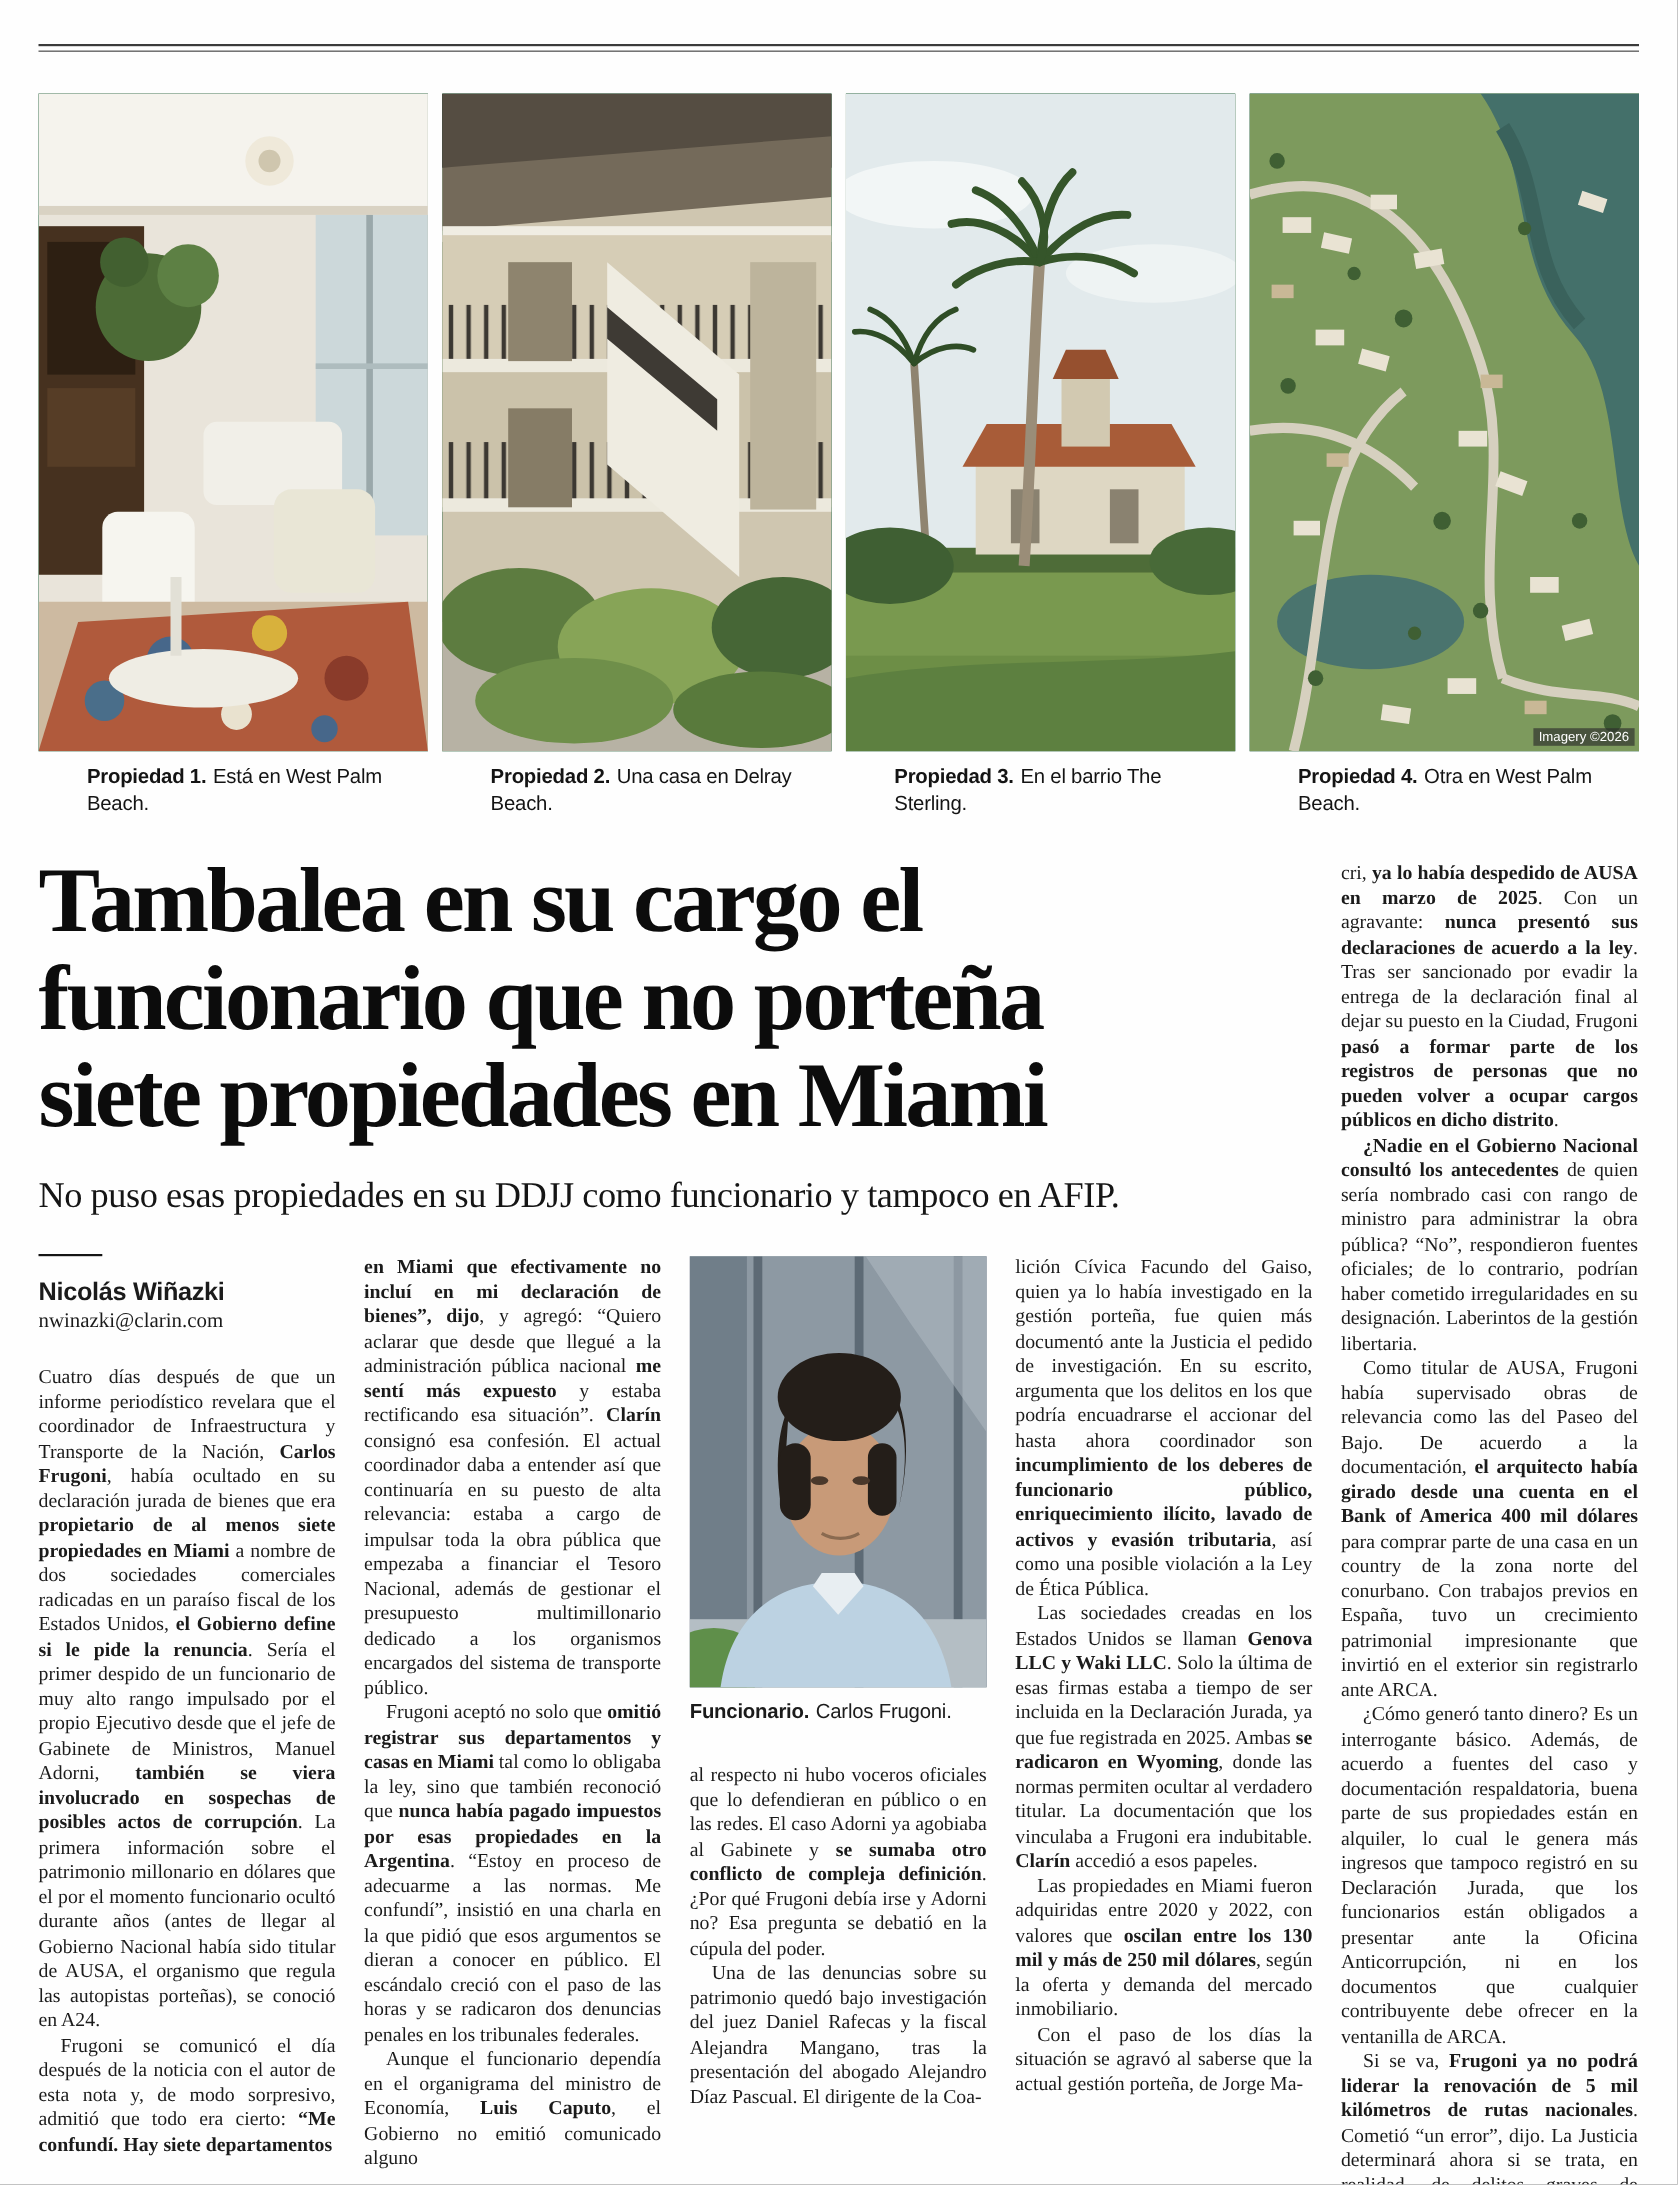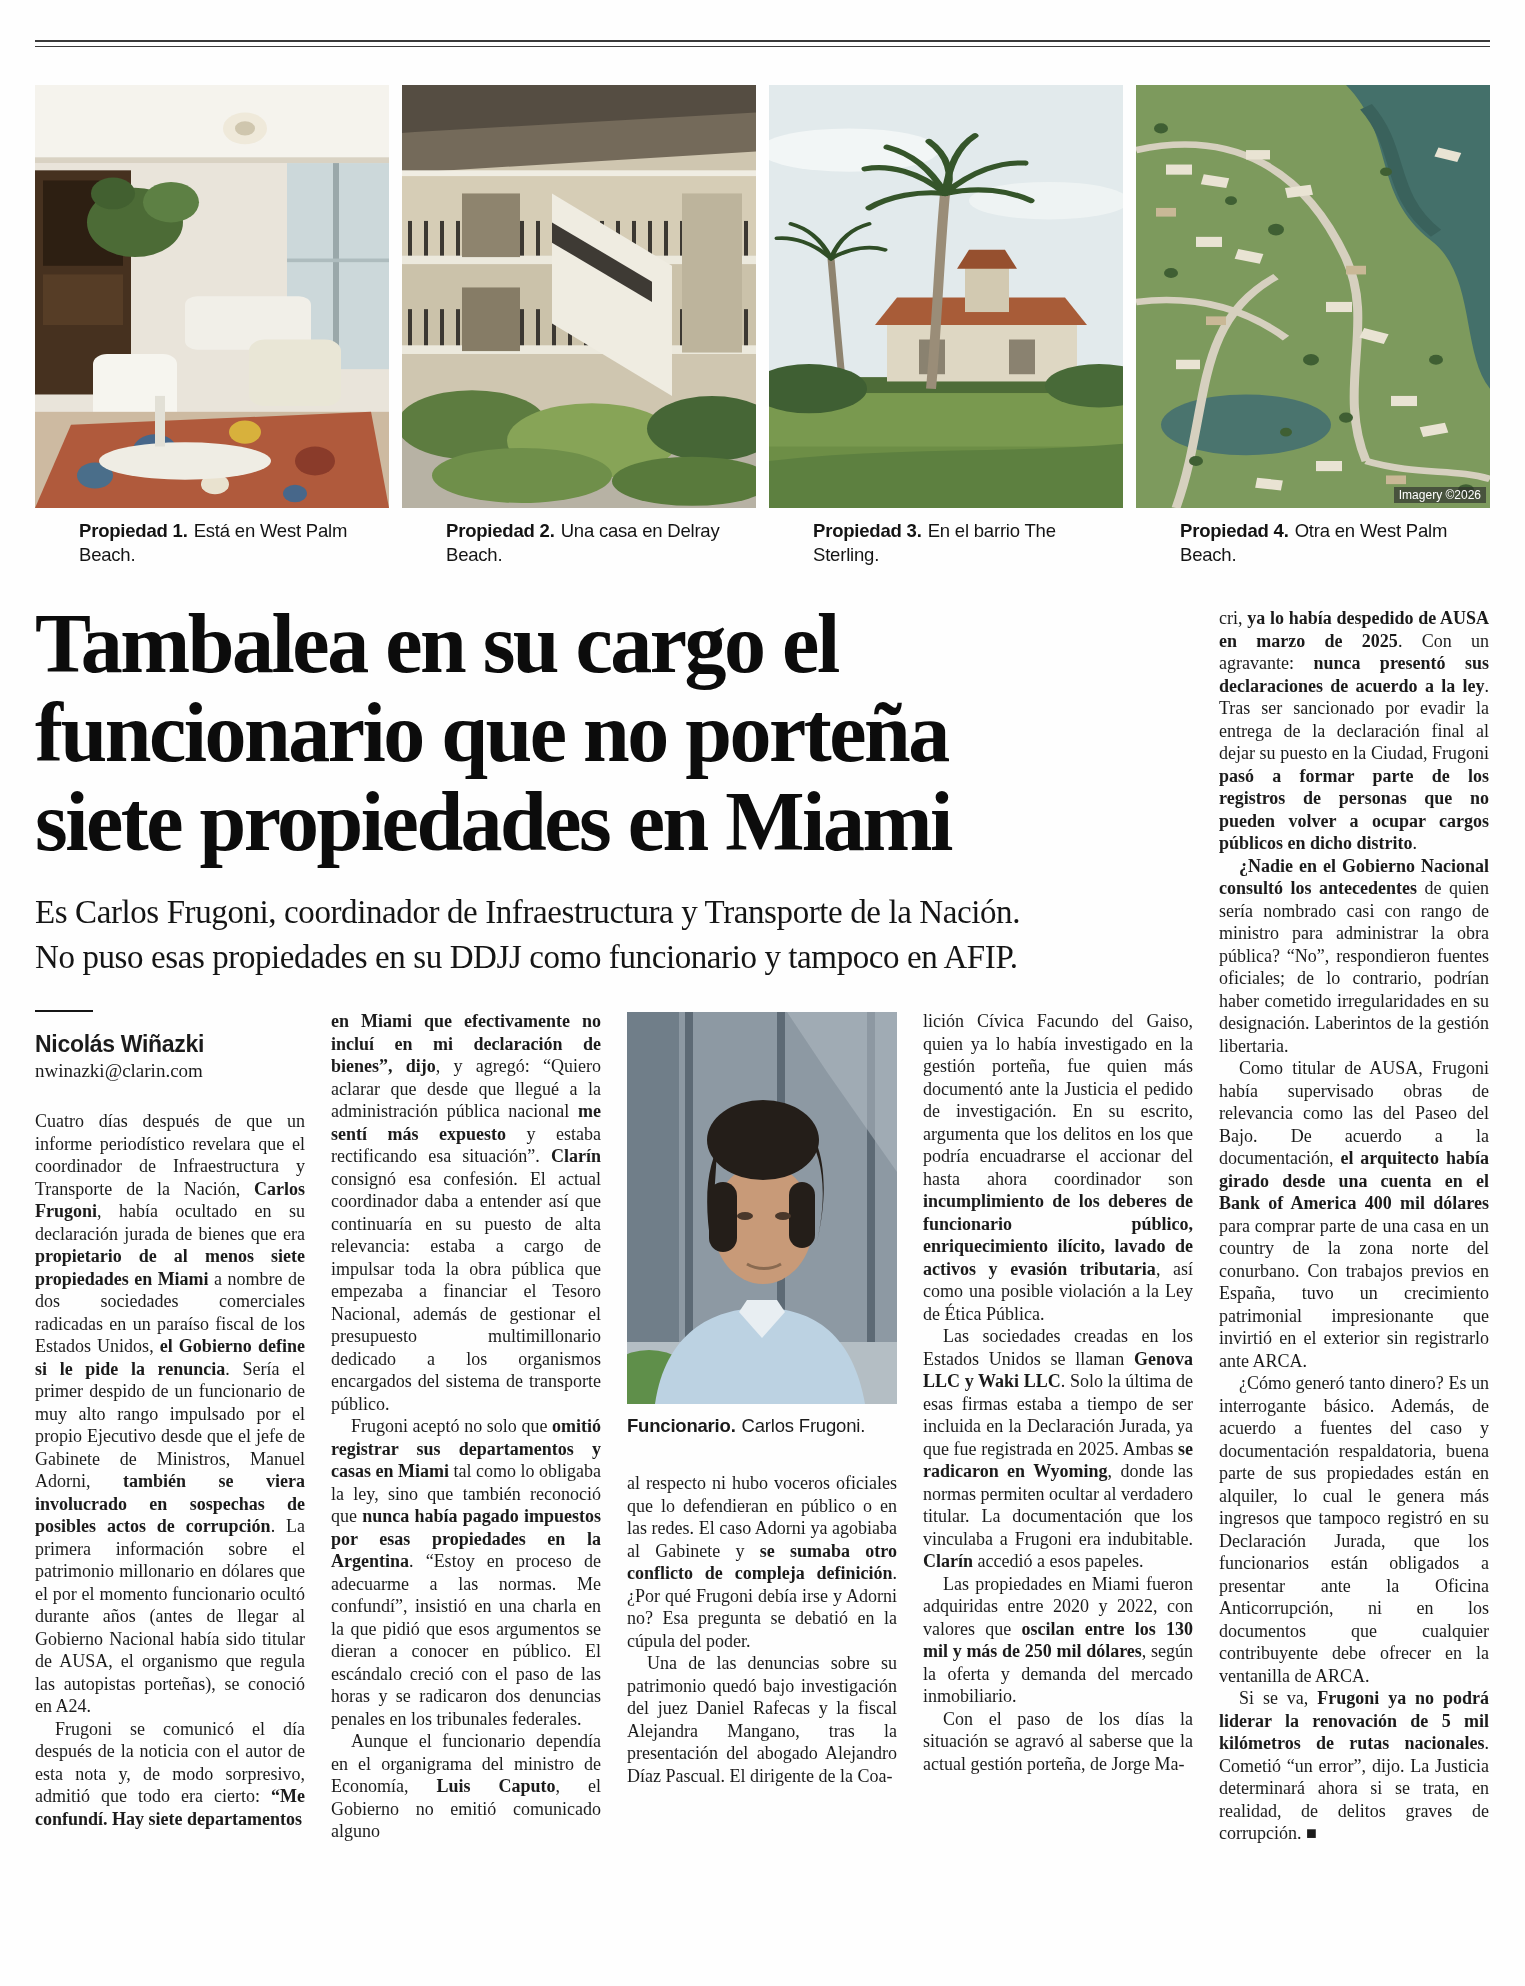--- a/index.html
+++ b/index.html
@@ -7,21 +7,21 @@
   .page {
     width:1525px; height:1986px; margin:0 auto; background:#fefefe;
     position:relative; padding:40px 35px 0 35px; overflow:hidden;
     font-family:"Liberation Serif", serif; color:#1a1a1a;
   }
   .top-rules { border-top:2px solid #3a3a3a; border-bottom:1px solid #3a3a3a; height:7px; }
 
   
   .photo-strip { display:flex; gap:13px; margin-top:38px; }
   .photo-card { flex:1; min-width:0; }
-  .photo { height:423px; position:relative; overflow:hidden; background:#14532d; }
+  .photo { height:598px; position:relative; overflow:hidden; background:#14532d; }
   .photo svg { width:100%; height:100%; display:block; }
   .watermark {
     position:absolute; right:4px; bottom:5px; font-family:"Liberation Sans", sans-serif;
     font-size:12px; color:#fff; background:rgba(45,45,45,.65); padding:1px 5px;
   }
   .caption {
     font-family:"Liberation Sans", sans-serif; font-size:18.5px; line-height:24px;
     margin-top:11px; color:#141414; letter-spacing:-0.2px;margin-left:44px;
   }
   .cap-label { font-weight:700; margin-right:6px; }
@@ -248,21 +248,20 @@
 
   <div class="content-row">
 
     <div class="main-left">
       <h1 class="headline">
         <div>Tambalea en su cargo el</div>
         <div>funcionario que no porteña</div>
         <div>siete propiedades en Miami</div>
       </h1>
       <div class="deck">
-        <div>Es Carlos Frugoni, coordinador de Infraestructura y Transporte de la Nación.</div>
         <div>No puso esas propiedades en su DDJJ como funcionario y tampoco en AFIP.</div>
       </div>
 
       <div class="body-columns">
 
         <div class="bodycol">
           <div class="byline-block">
             <div class="byline-rule"></div>
             <div class="byline-name">Nicolás Wiñazki</div>
             <div class="byline-email">nwinazki@clarin.com</div>

